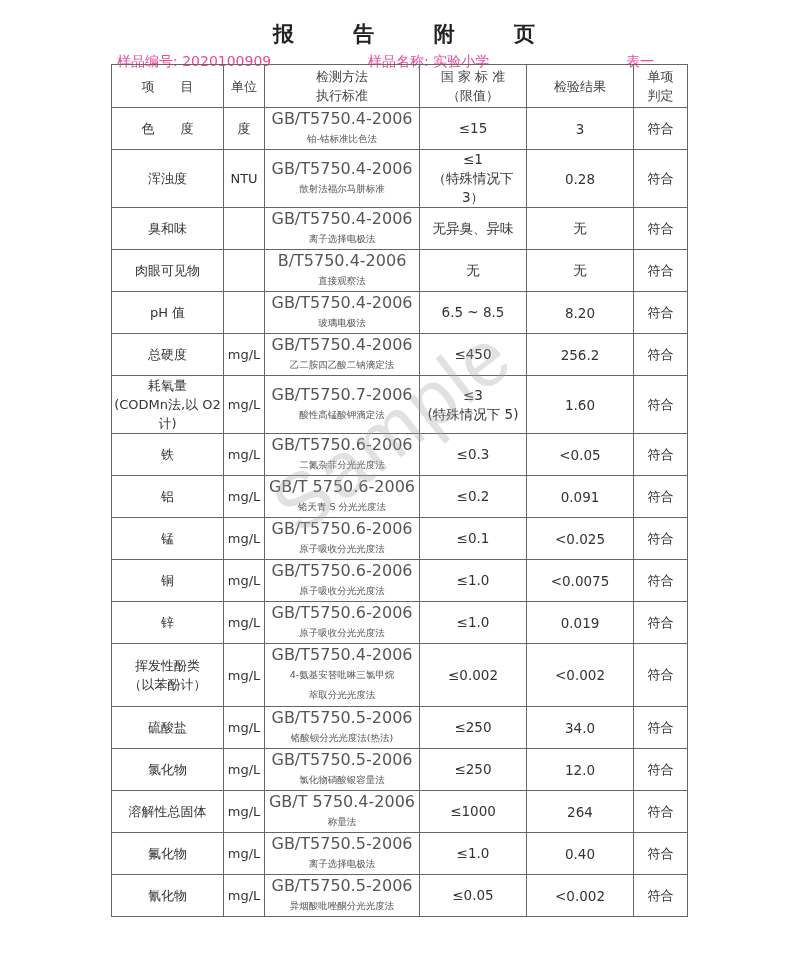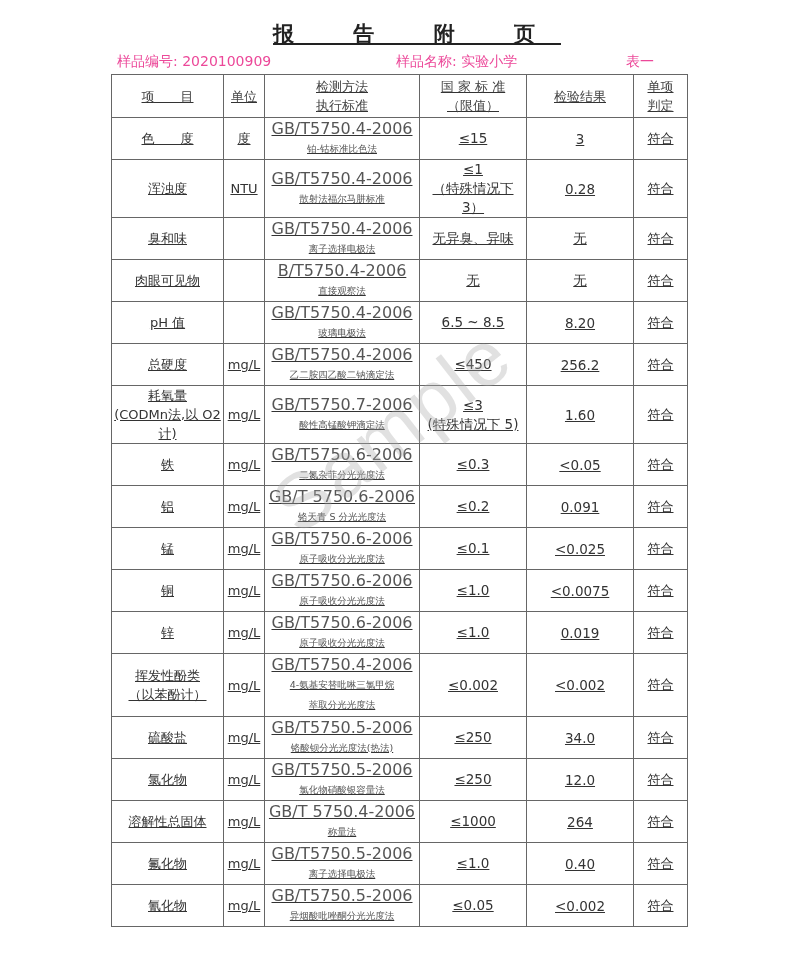--- a/index.html
+++ b/index.html
@@ -1,25 +1,25 @@
 <!DOCTYPE html>
 <html><head>
 <meta charset="utf-8">
 <style>
   html, body { margin:0; padding:0; background:#ffffff; }
   body { width:796px; height:979px; position:relative; overflow:hidden;
          font-family:"DejaVu Sans", "Liberation Sans", sans-serif; color:#333; }
   .title { position:absolute; top:20px; left:0; width:796px; text-align:center;
-           font-size:21px; font-weight:bold; letter-spacing:26px; color:#222; padding-left:38px; box-sizing:border-box;text-decoration:underline; }
+           font-size:21px; font-weight:bold; letter-spacing:26px; color:#222; padding-left:38px; box-sizing:border-box; }
   .meta { position:absolute; top:53px; font-size:14px; color:#ec4899; }
   .meta.sample-no { left:117px; }
-  .meta.sample-name { left:368px;margin-left:28px; }
+  .meta.sample-name { left:368px; }
   .meta.table-no { left:626px; }
-  table { position:absolute; left:111px; top:74px; border-collapse:collapse; table-layout:fixed;
-          width:472px;text-decoration:underline; }
+  table { position:absolute; left:111px; top:64px; border-collapse:collapse; table-layout:fixed;
+          width:472px; }
   td, th { border:1px solid #666; text-align:center; vertical-align:middle; padding:0;
            font-weight:normal; overflow:hidden; }
   th { height:42px; font-size:13px; color:#444; line-height:19px; }
   td { height:41px; font-size:13px; color:#333; }
   td.item { font-size:13px; line-height:19px; }
   td.method { font-size:9.5px; color:#555; line-height:20px; }
   td.method .std { font-size:16px; }
   td.limit { font-size:13.5px; line-height:19px; }
   td.result { font-size:13.5px; }
   td.verdict { font-size:13px; }

